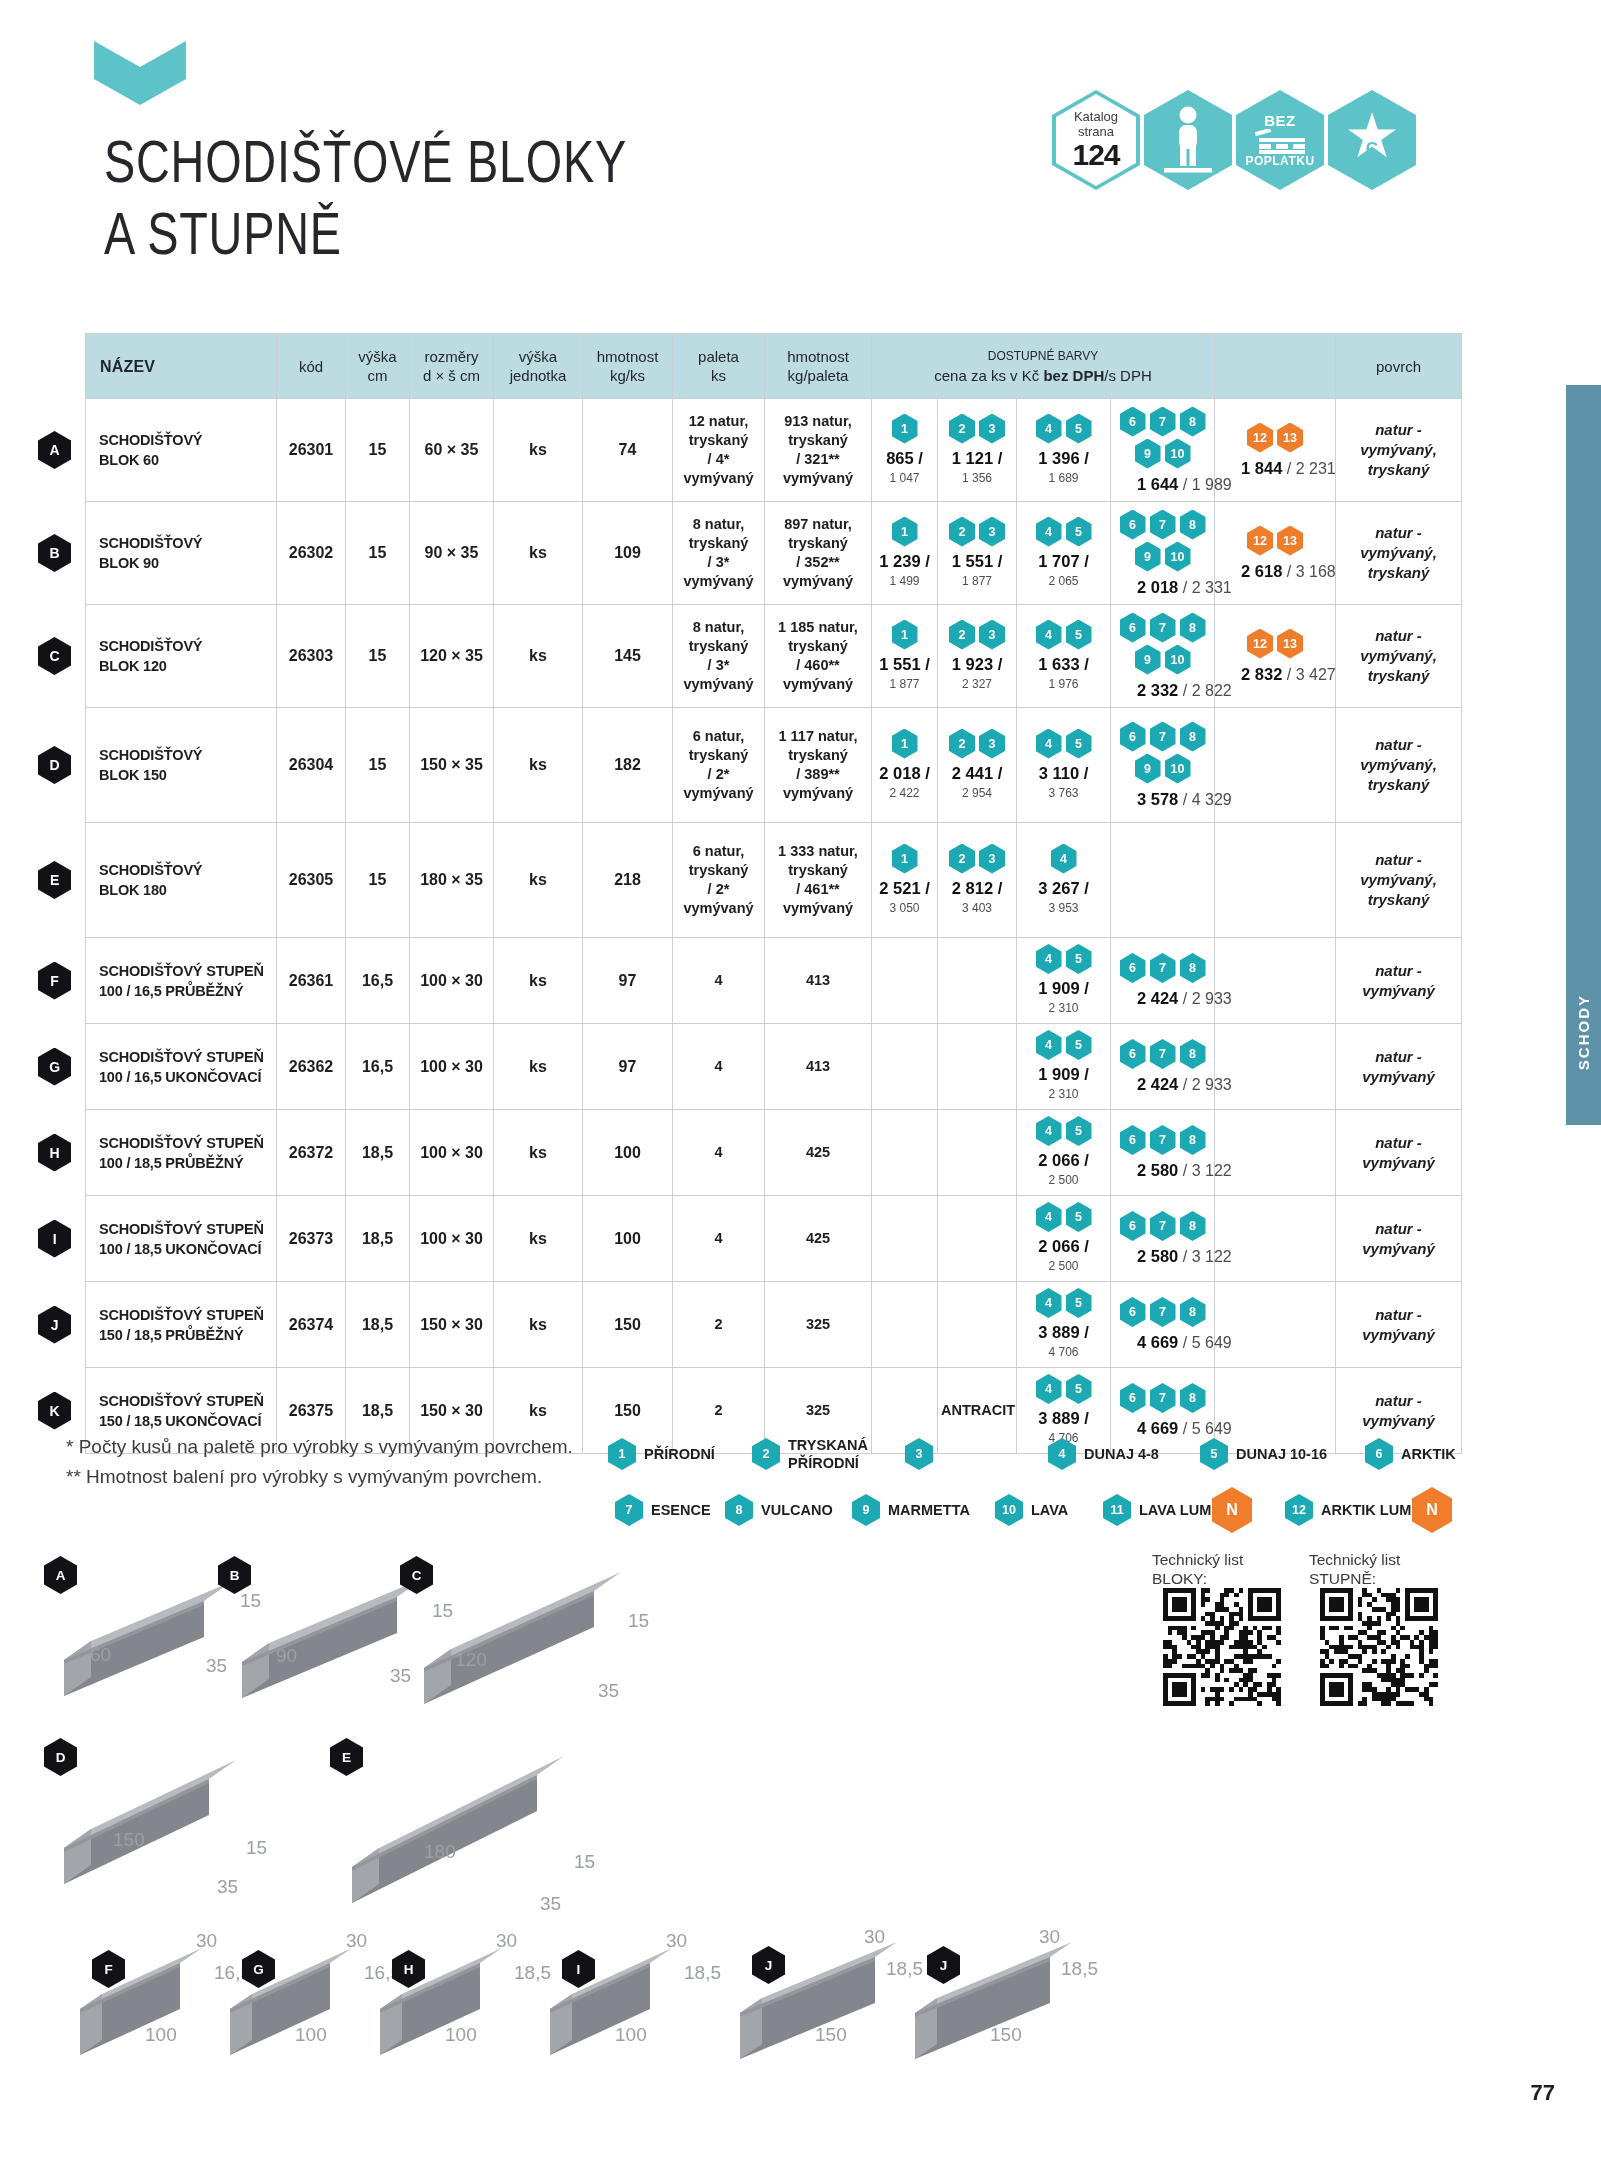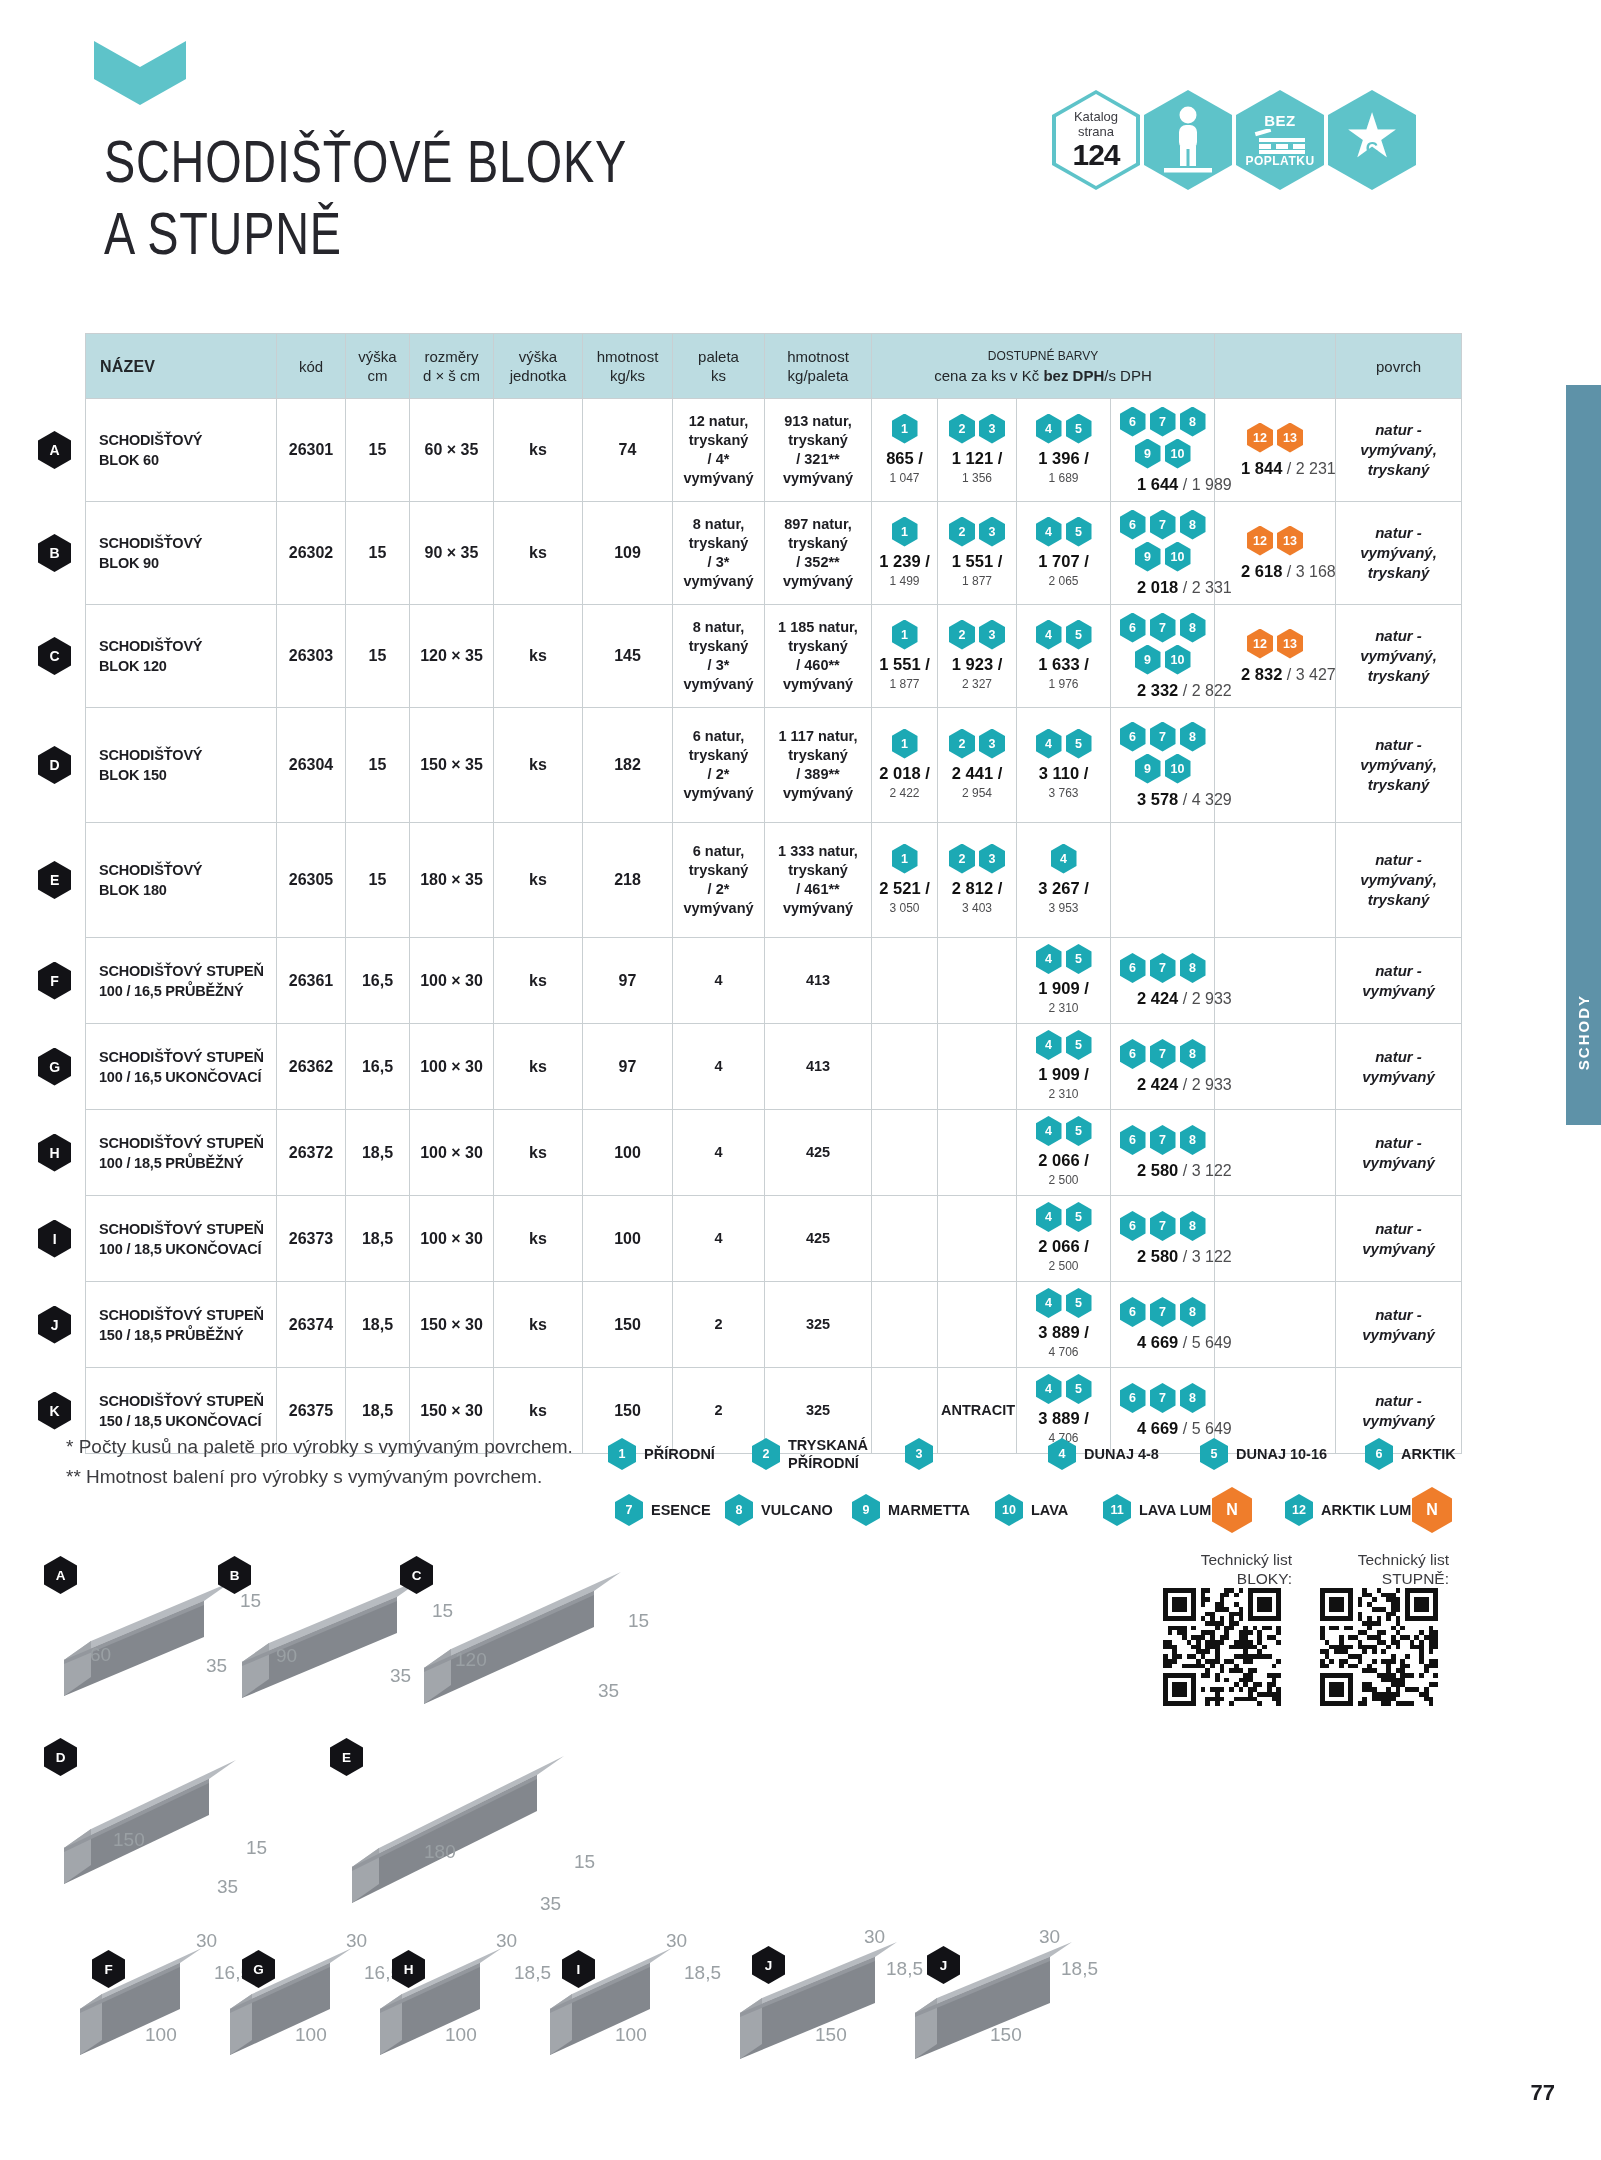--- a/index.html
+++ b/index.html
@@ -55,21 +55,21 @@
   .pv{font-size:16px;color:#4d4d4f;}
   
   .footnote{position:absolute;left:66px;font-size:19px;color:#3c3c40;}
   .legend-badge{position:absolute;width:28px;height:32px;background:#1ca9b4;color:#fff;
                 font-size:12.5px;font-weight:bold;}
   .legend-label{position:absolute;font-size:14.5px;font-weight:bold;color:#1d1d22;
                 line-height:18px;white-space:pre-line;}
   .n-badge{position:absolute;width:40px;height:46px;background:#ef7d2b;color:#fff;
            font-size:16px;font-weight:bold;}
   
-  .tech-label{position:absolute;width:140px;text-align:right;font-size:15.5px;color:#3a3a3e;
+  .tech-label{position:absolute;width:140px;text-align:left;font-size:15.5px;color:#3a3a3e;
               line-height:19px;white-space:pre-line;}
   .qr{position:absolute;width:118px;height:118px;}
   
   .diag-marker{position:absolute;width:33px;height:38px;background:#121216;color:#fff;
                font-size:13.5px;font-weight:bold;z-index:3;}
   .diag{position:absolute;}
   .dim{position:absolute;font-size:19px;color:#9aa0a4;}
   
   .side-tab{position:absolute;left:1566px;top:385px;width:35px;height:740px;background:#5e92a8;
             display:flex;align-items:flex-end;justify-content:center;padding-bottom:55px;

